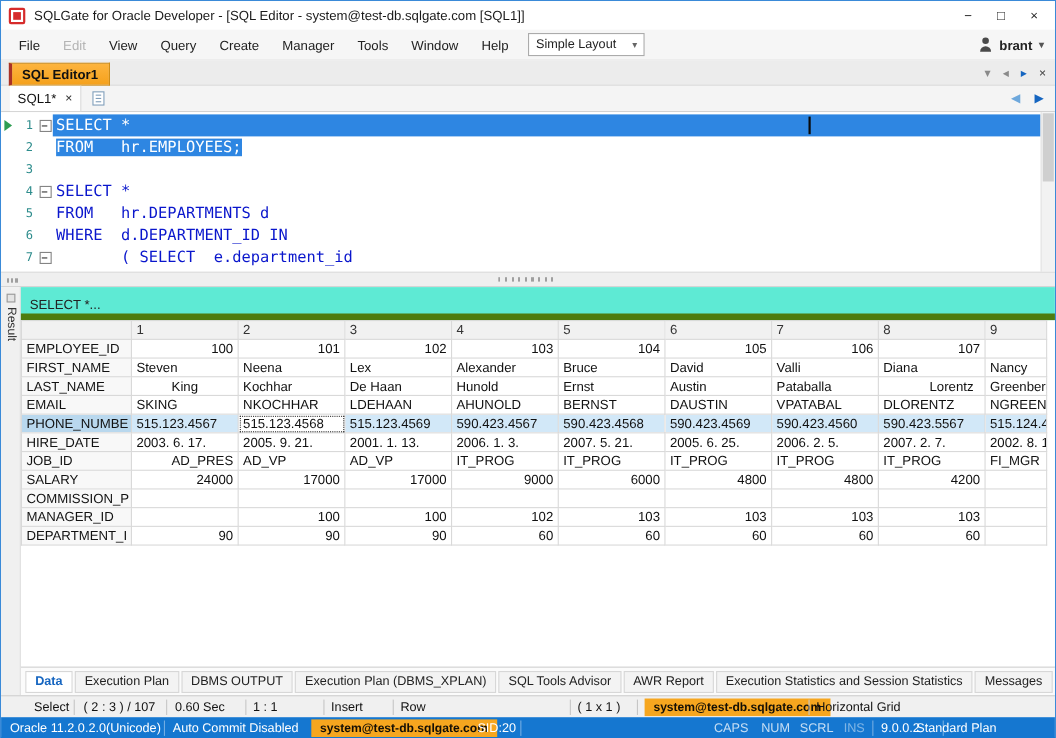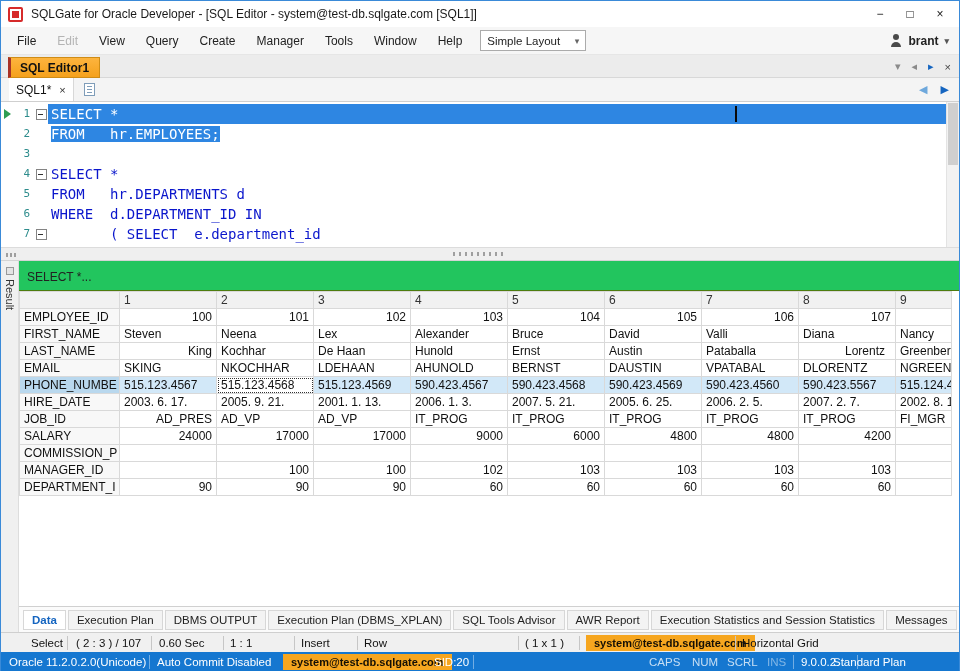--- a/index.html
+++ b/index.html
@@ -67,21 +67,21 @@
 .split-icon { position:absolute; left:5px; top:5px; width:12px; height:4px; background:repeating-linear-gradient(90deg,#9f9f9f 0 2px,transparent 2px 4px); }
 .grip { width:54px; height:4px; margin:4px auto 0; background:repeating-linear-gradient(90deg,#9f9f9f 0 2px,transparent 2px 6px); }
 
 
 .side-strip { position:absolute; top:260px; left:0; width:18px; height:371px; background:#f0f0f0; border-right:1px solid #ddd; }
 .strip-icon { width:8px; height:8px; border:1px solid #999; background:#e4e4e4; margin:6px auto 4px; }
 .vlabel { writing-mode:vertical-rl; font-size:11px; color:#333; margin-left:3px; }
 
 
 .result { position:absolute; top:260px; left:18px; right:0; height:345px; background:#fff; }
-.caption { height:30px; line-height:32px; padding-left:8px; font-size:12px; color:#222; background:#22c55e; border-bottom:1px solid #4d7c0f; }
+.caption { height:30px; line-height:32px; padding-left:8px; font-size:12px; color:#222; background:#5eead4; border-bottom:6px solid #4d7c0f; }
 .grid { border-collapse:collapse; table-layout:fixed; width:932px; }
 .grid th, .grid td { border:1px solid #d9d9d9; height:17px; padding:0 4px; font-size:12px; overflow:hidden; white-space:nowrap; }
 .grid thead th { background:#f1f1f1; font-weight:normal; text-align:left; color:#333; }
 .grid .rowhead { background:#f8f8f8; font-weight:normal; text-align:left; color:#111; }
 .grid td { color:#111; background:#fff; }
 tr.row-sel td { background:#d2e8f8; }
 tr.row-sel .rowhead { background:#b9d8ee; }
 td.cell-focus { background:#fff !important; outline:1px dotted #333; outline-offset:-2px; }
 
 
@@ -271,21 +271,21 @@
             <td style="text-align: left;">Lex</td>
             <td style="text-align: left;">Alexander</td>
             <td style="text-align: left;">Bruce</td>
             <td style="text-align: left;">David</td>
             <td style="text-align: left;">Valli</td>
             <td style="text-align: left;">Diana</td>
             <td style="text-align: left;">Nancy</td>
           </tr>
           <tr>
             <th class="rowhead">LAST_NAME</th>
-            <td style="text-align: right;">King</td>
+            <td style="text-align: center;">King</td>
             <td style="text-align: left;">Kochhar</td>
             <td style="text-align: left;">De Haan</td>
             <td style="text-align: left;">Hunold</td>
             <td style="text-align: left;">Ernst</td>
             <td style="text-align: left;">Austin</td>
             <td style="text-align: left;">Pataballa</td>
             <td style="text-align: left; padding-left: 46px;">Lorentz</td>
             <td style="text-align: left;">Greenberg</td>
           </tr>
           <tr>

